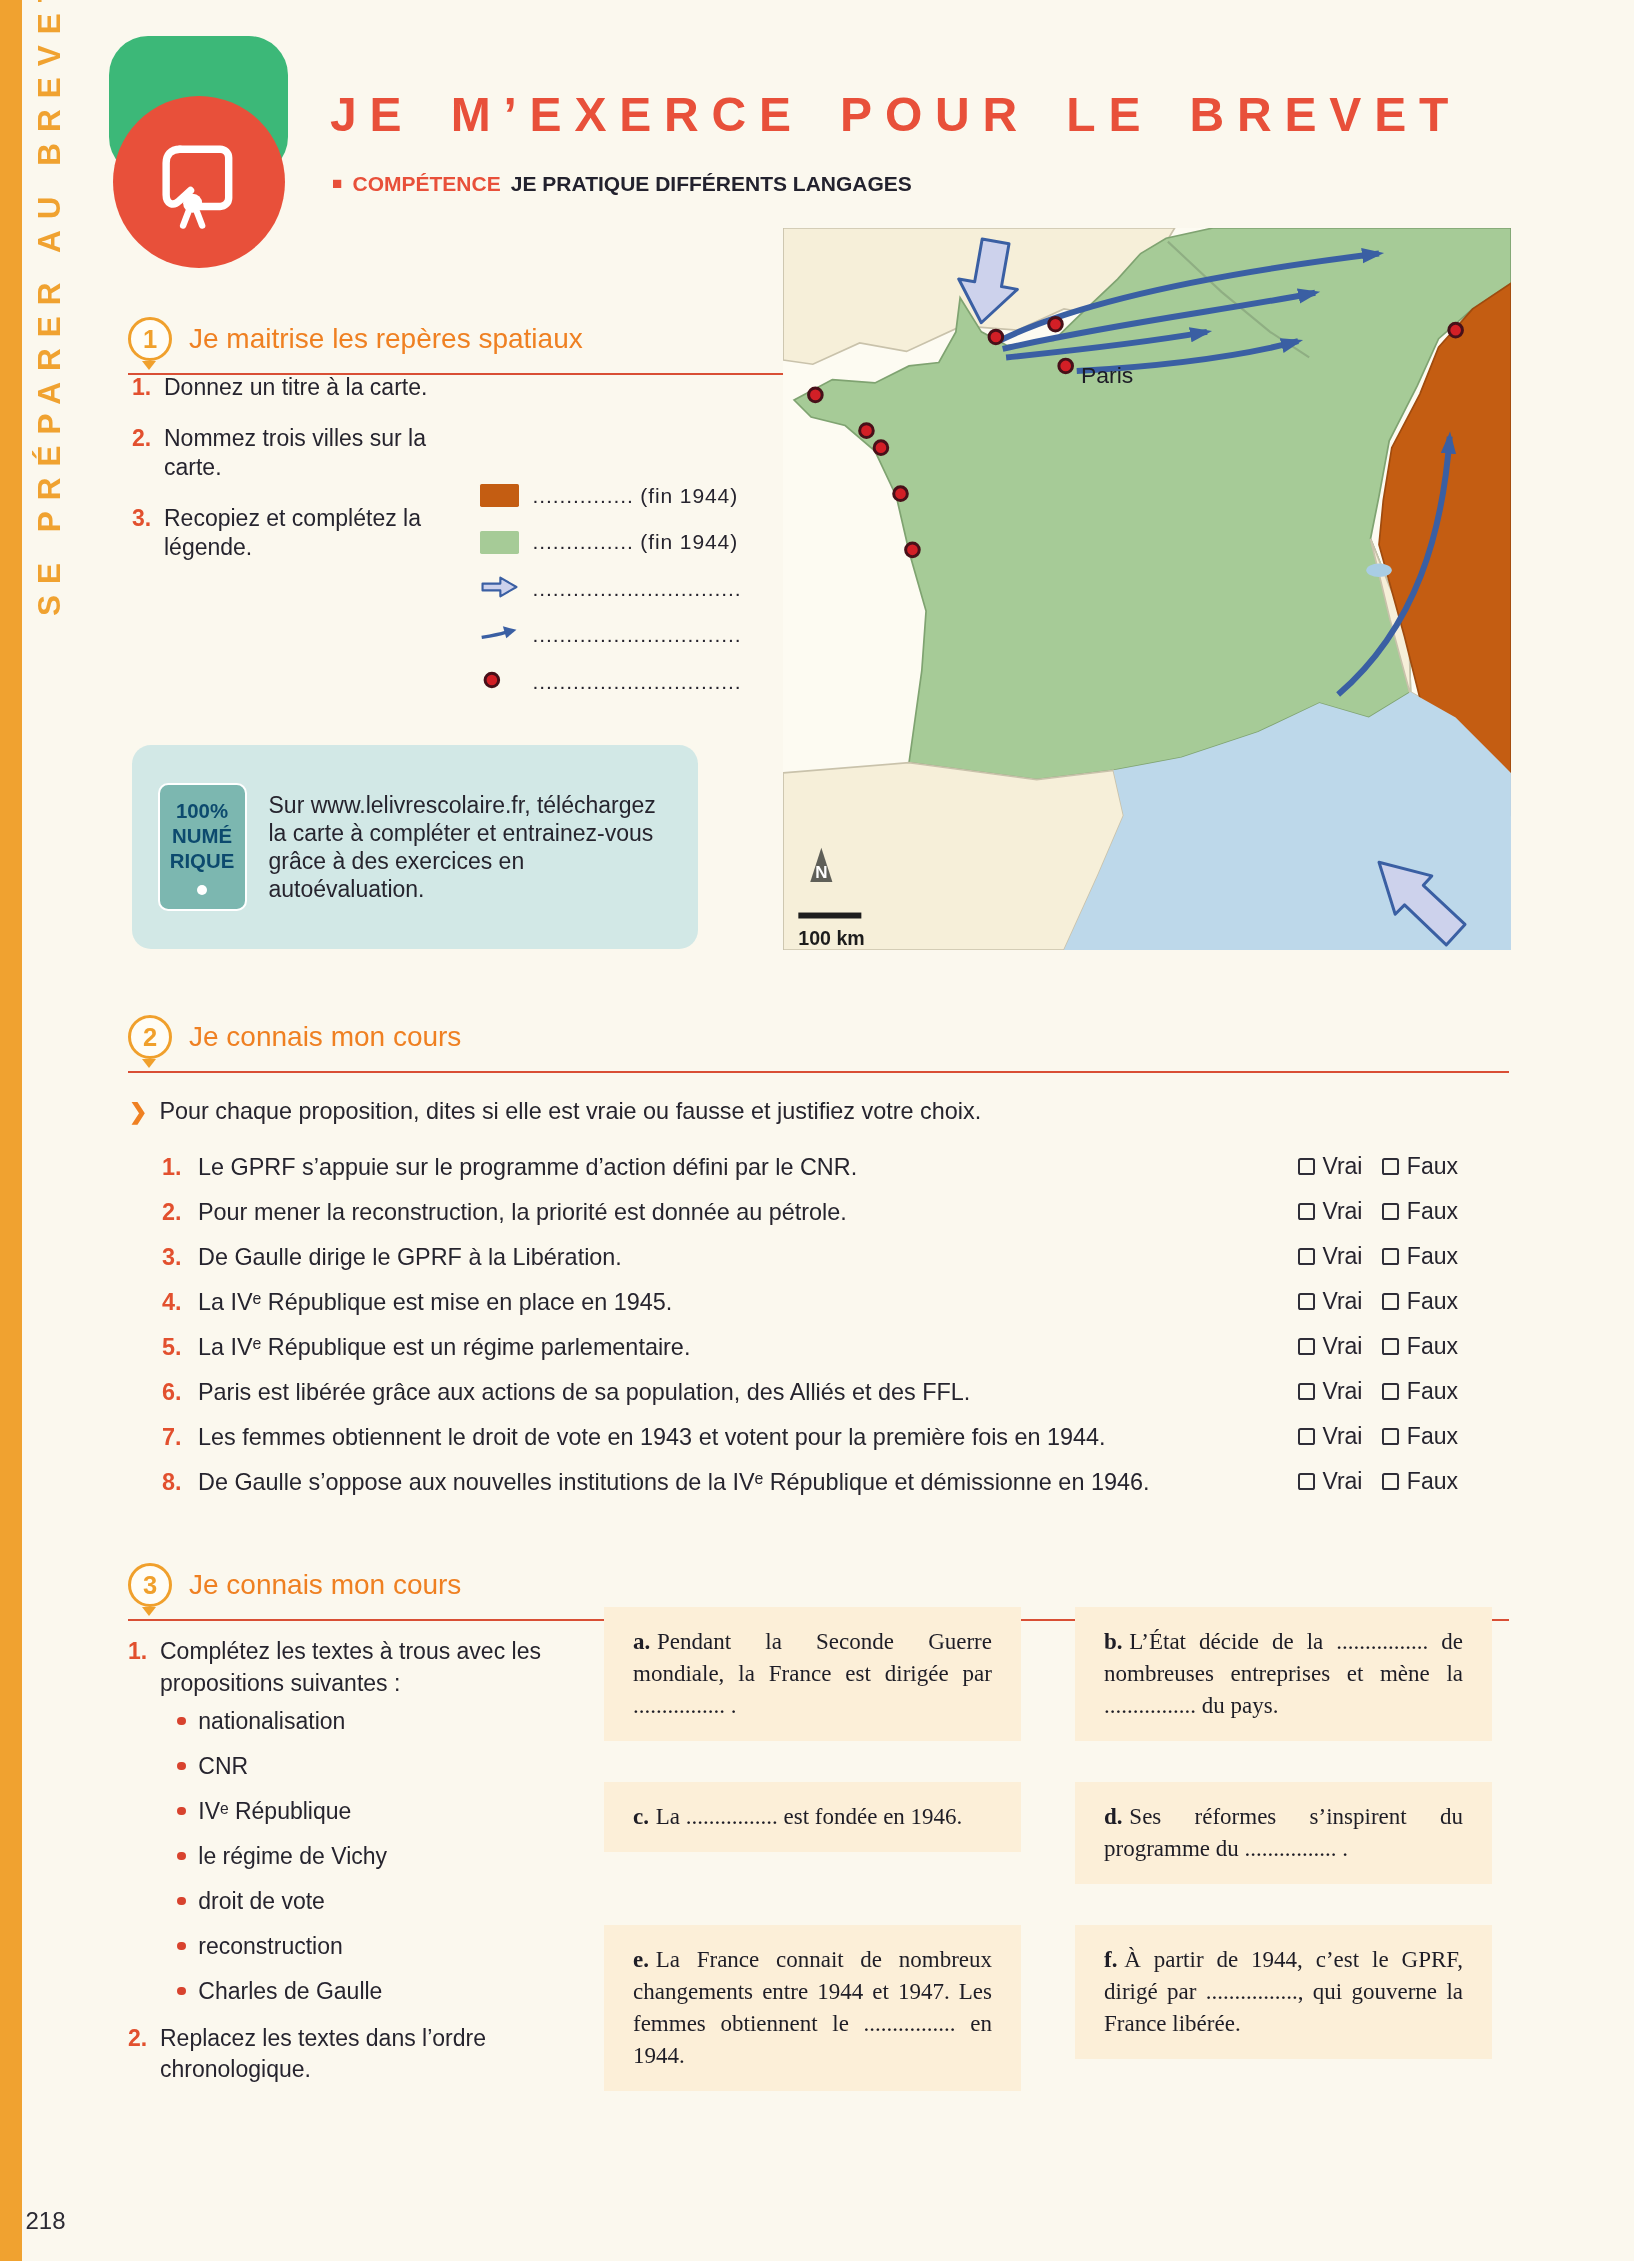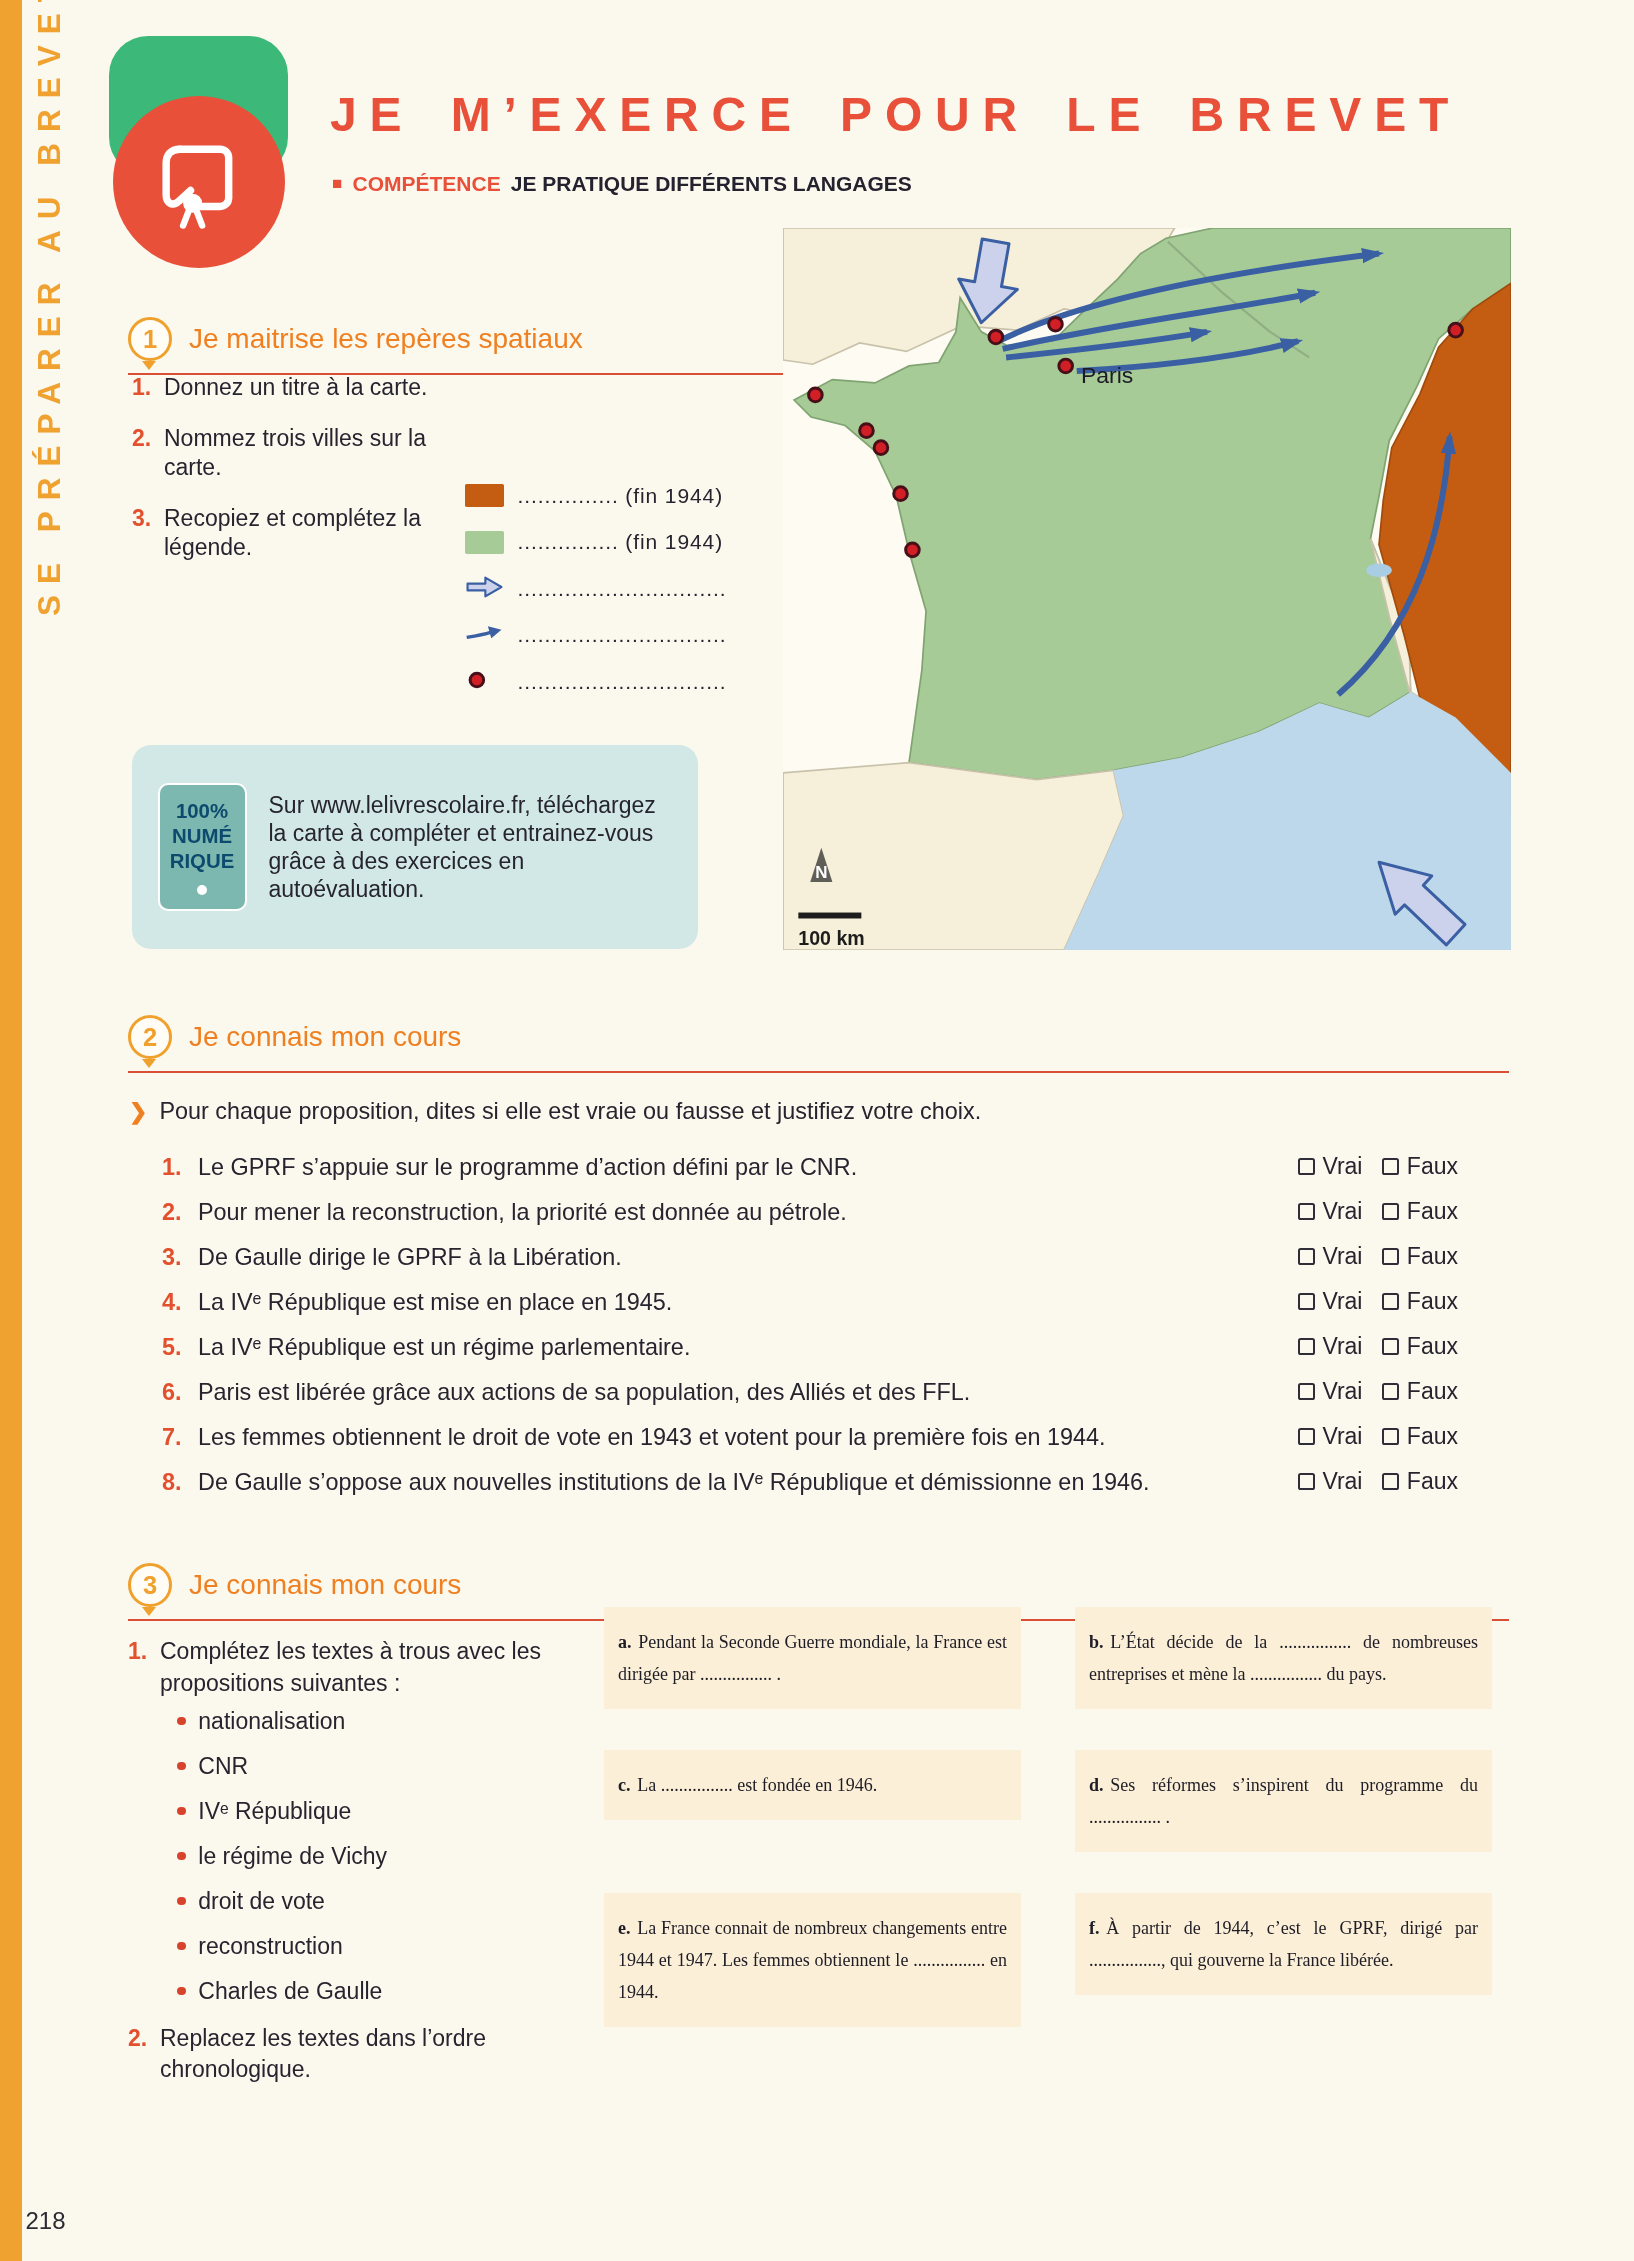--- a/index.html
+++ b/index.html
@@ -56,21 +56,21 @@
     border-top:9.4px solid #f0a02c;
   }
   .sec-title { font-size:28px; font-weight:normal; color:#ef8022; }
 
   
   .instructions { position:absolute; left:132px; top:373px; width:358px; }
   .instr { display:flex; margin-bottom:22px; font-size:23px; line-height:29px; }
   .instr .n { width:32px; font-weight:bold; color:#e2502e; flex-shrink:0; }
   .instr .t { width:264px; }
 
-  .legend { position:absolute; left:465px; top:482px; width:281px; }
+  .legend { position:absolute; left:480px; top:482px; width:281px; }
   .leg-row { display:flex; align-items:center; gap:13.6px; margin-bottom:19.6px; height:27px; }
   .sw { width:39px; height:23px; border-radius:1.7px; flex-shrink:0; }
   .sw.orange { background:#c45d12; }
   .sw.green { background:#a6cb97; }
   .leg-label { font-size:21px; color:#26242e; letter-spacing:0.9px; }
 
   .map-wrap { position:absolute; left:783px; top:228px; width:728px; height:722px; }
 
   .digi-box {
     position:absolute; left:132px; top:745px; width:566px; height:204px;
@@ -108,22 +108,22 @@
   .props { margin:8.5px 0 17px 49px; list-style:none; }
   .props li { display:flex; align-items:center; gap:12.8px; font-size:23px; margin-bottom:18px; }
   .bullet { width:8.5px; height:8.5px; border-radius:50%; background:#d8432e; flex-shrink:0; }
 
   .boxes {
     position:absolute; left:604px; top:1607px; width:892px;
     display:grid; grid-template-columns:417px 417px; column-gap:54px; row-gap:41px;
     align-items:start;
   }
   .abox {
-    background:#fcefd8; padding:19px 14px;
-    font-family:"Liberation Serif", serif; font-size:18px; line-height:32px;
+    background:#fcefd8; padding:19px 29px;
+    font-family:"Liberation Serif", serif; font-size:23px; line-height:32px;
     text-align:justify; color:#1e1d26;
   }
   .abox .letter { font-weight:bold; margin-right:6.8px; }
 
   svg text { font-family:"Liberation Sans", sans-serif; }
 </style>
 </head>
 <body>
 
 <div class="side-strip"></div>

